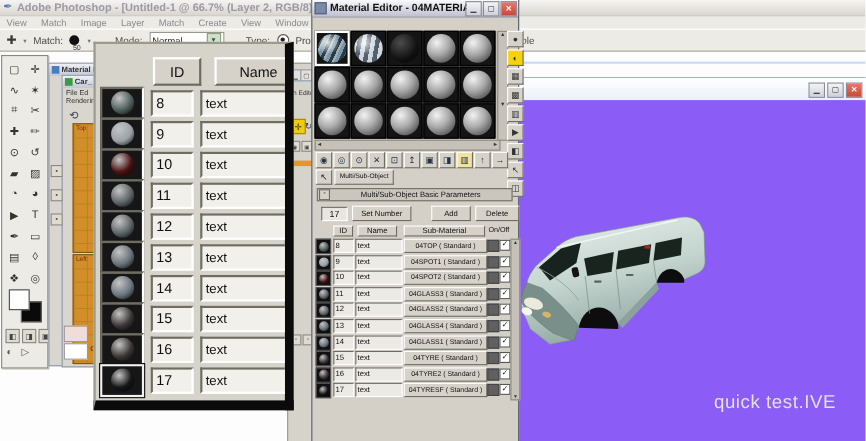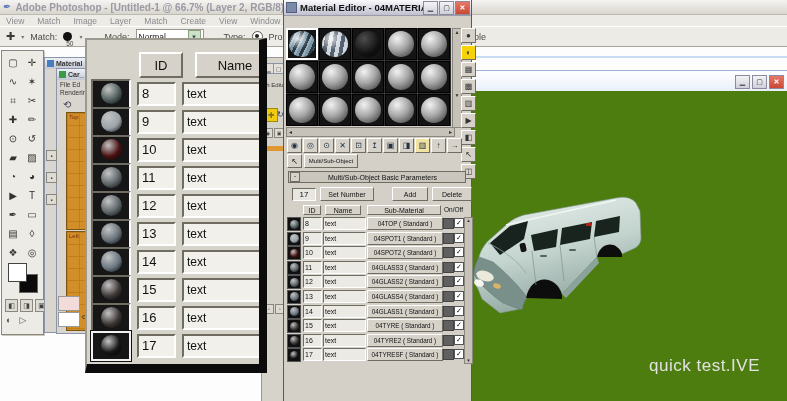--- a/index.html
+++ b/index.html
@@ -176,21 +176,21 @@
     font-size:7px;line-height:7px;text-align:center;color:#111;}
   #me-list-scroll{position:absolute;left:180px;top:217px;width:7px;height:145px;background:#c6c2ba;
     border:1px solid #8a887e;font-size:4.5px;color:#333;display:flex;flex-direction:column;
     justify-content:space-between;align-items:center;}
 
   
   #blue-line{left:455px;top:56px;width:332px;height:2px;background:#c8ddf2;z-index:5;}
   #viewer{left:464px;top:70px;width:323px;height:331px;background:#fff;border:1px solid #9ab4d4;z-index:20;}
   #viewer-titlebar{position:absolute;left:0;top:0;right:0;height:20px;background:linear-gradient(180deg,#ffffff,#e9f0fa);}
   #viewer-btns{position:absolute;right:4px;top:4px;display:flex;gap:2px;}
-  #viewer-client{position:absolute;left:0;top:20px;right:0;bottom:0;background:#4d7c0f;overflow:hidden;}
+  #viewer-client{position:absolute;left:0;top:20px;right:0;bottom:0;background:#8b5cf6;overflow:hidden;}
   #van{position:absolute;left:4px;top:100px;width:192px;height:140px;}
   #viewer-caption{position:absolute;right:28px;bottom:26px;font-size:17px;color:#e2e2e2;letter-spacing:.5px;}
 </style>
 </head>
 <body>
 
 <div id="stage">
 
   <div class="abs" id="ps-titlebar">
     <span class="ticon">✒</span>

